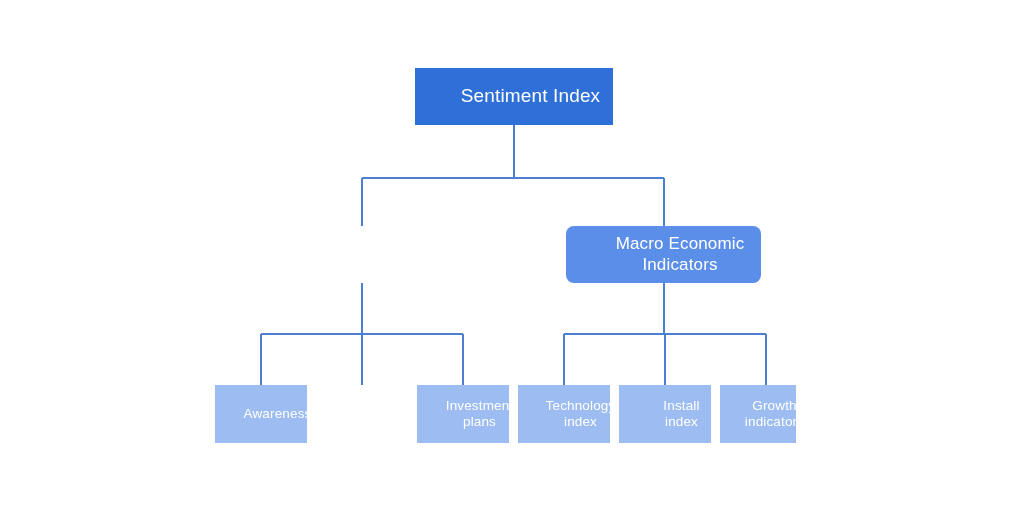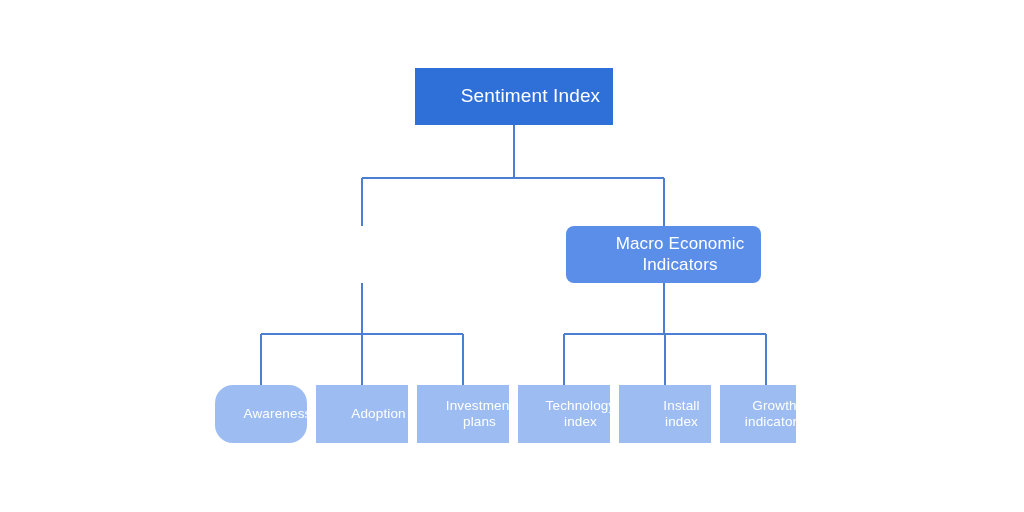--- a/index.html
+++ b/index.html
@@ -72,22 +72,21 @@
       <line x1="564" y1="334" x2="564" y2="385" stroke="#4a7fd4" stroke-width="2" shape-rendering="crispEdges"></line>
       <line x1="665" y1="334" x2="665" y2="385" stroke="#4a7fd4" stroke-width="2" shape-rendering="crispEdges"></line>
       <line x1="766" y1="334" x2="766" y2="385" stroke="#4a7fd4" stroke-width="2" shape-rendering="crispEdges"></line>
     </svg>
 
   <div class="node node-root" style="left: 415px; top: 68px; width: 198px; height: 57px;">Sentiment Index</div>
 
   <div class="node node-branch" style="left: 566px; top: 226px; width: 195px; height: 57px; border-radius: 8px;">Macro Economic
 Indicators</div>
 
-  <div class="node node-leaf" style="left: 215px; top: 385px; width: 92px; height: 58px; border-radius: 18px;">Awareness</div>
-  <div class="node node-leaf" style="left: 316px; top: 385px; width: 92px; height: 58px;">Adoption</div>
+  <div class="node node-leaf" style="left: 215px; top: 385px; width: 92px; height: 58px;">Awareness</div>
   <div class="node node-leaf" style="left: 417px; top: 385px; width: 92px; height: 58px;">Investment
 plans</div>
 
   <div class="node node-leaf" style="left: 518px; top: 385px; width: 92px; height: 58px;">Technology
 index</div>
   <div class="node node-leaf" style="left: 619px; top: 385px; width: 92px; height: 58px;">Install index</div>
   <div class="node node-leaf" style="left: 720px; top: 385px; width: 76px; height: 58px;">Growth
 indicators</div>
 
 </div>

